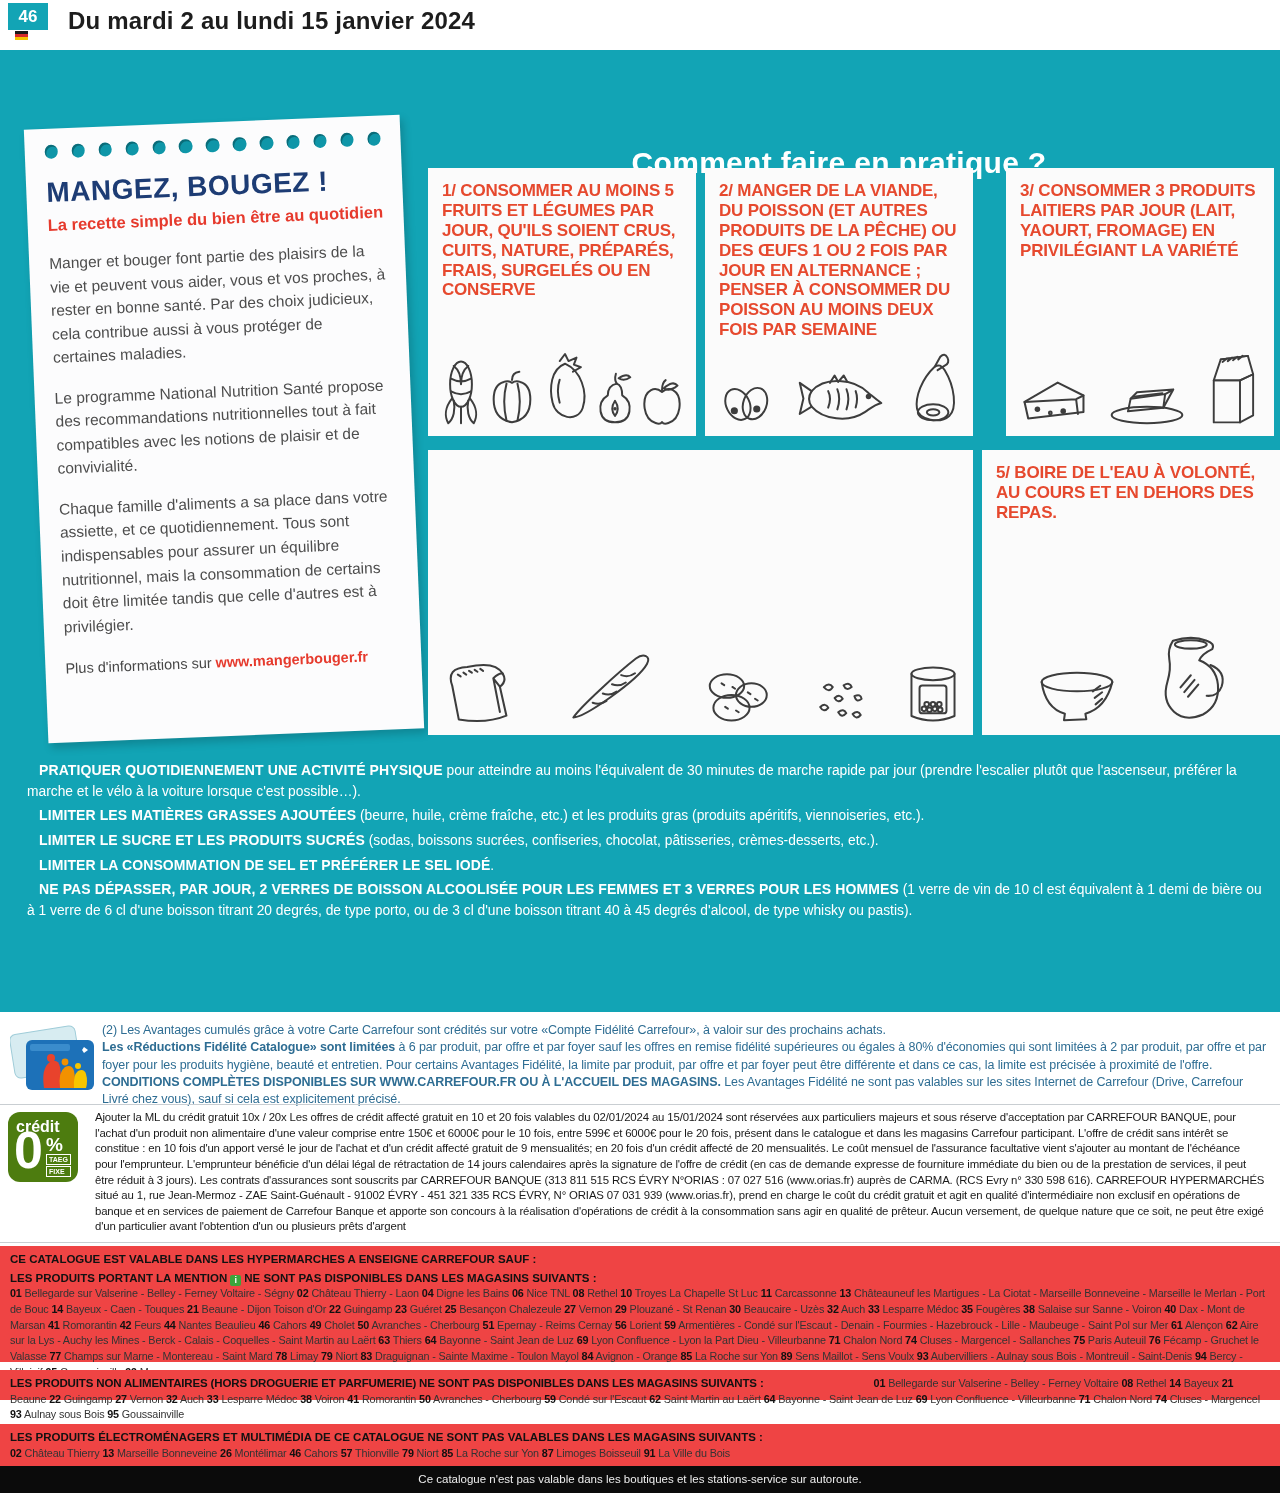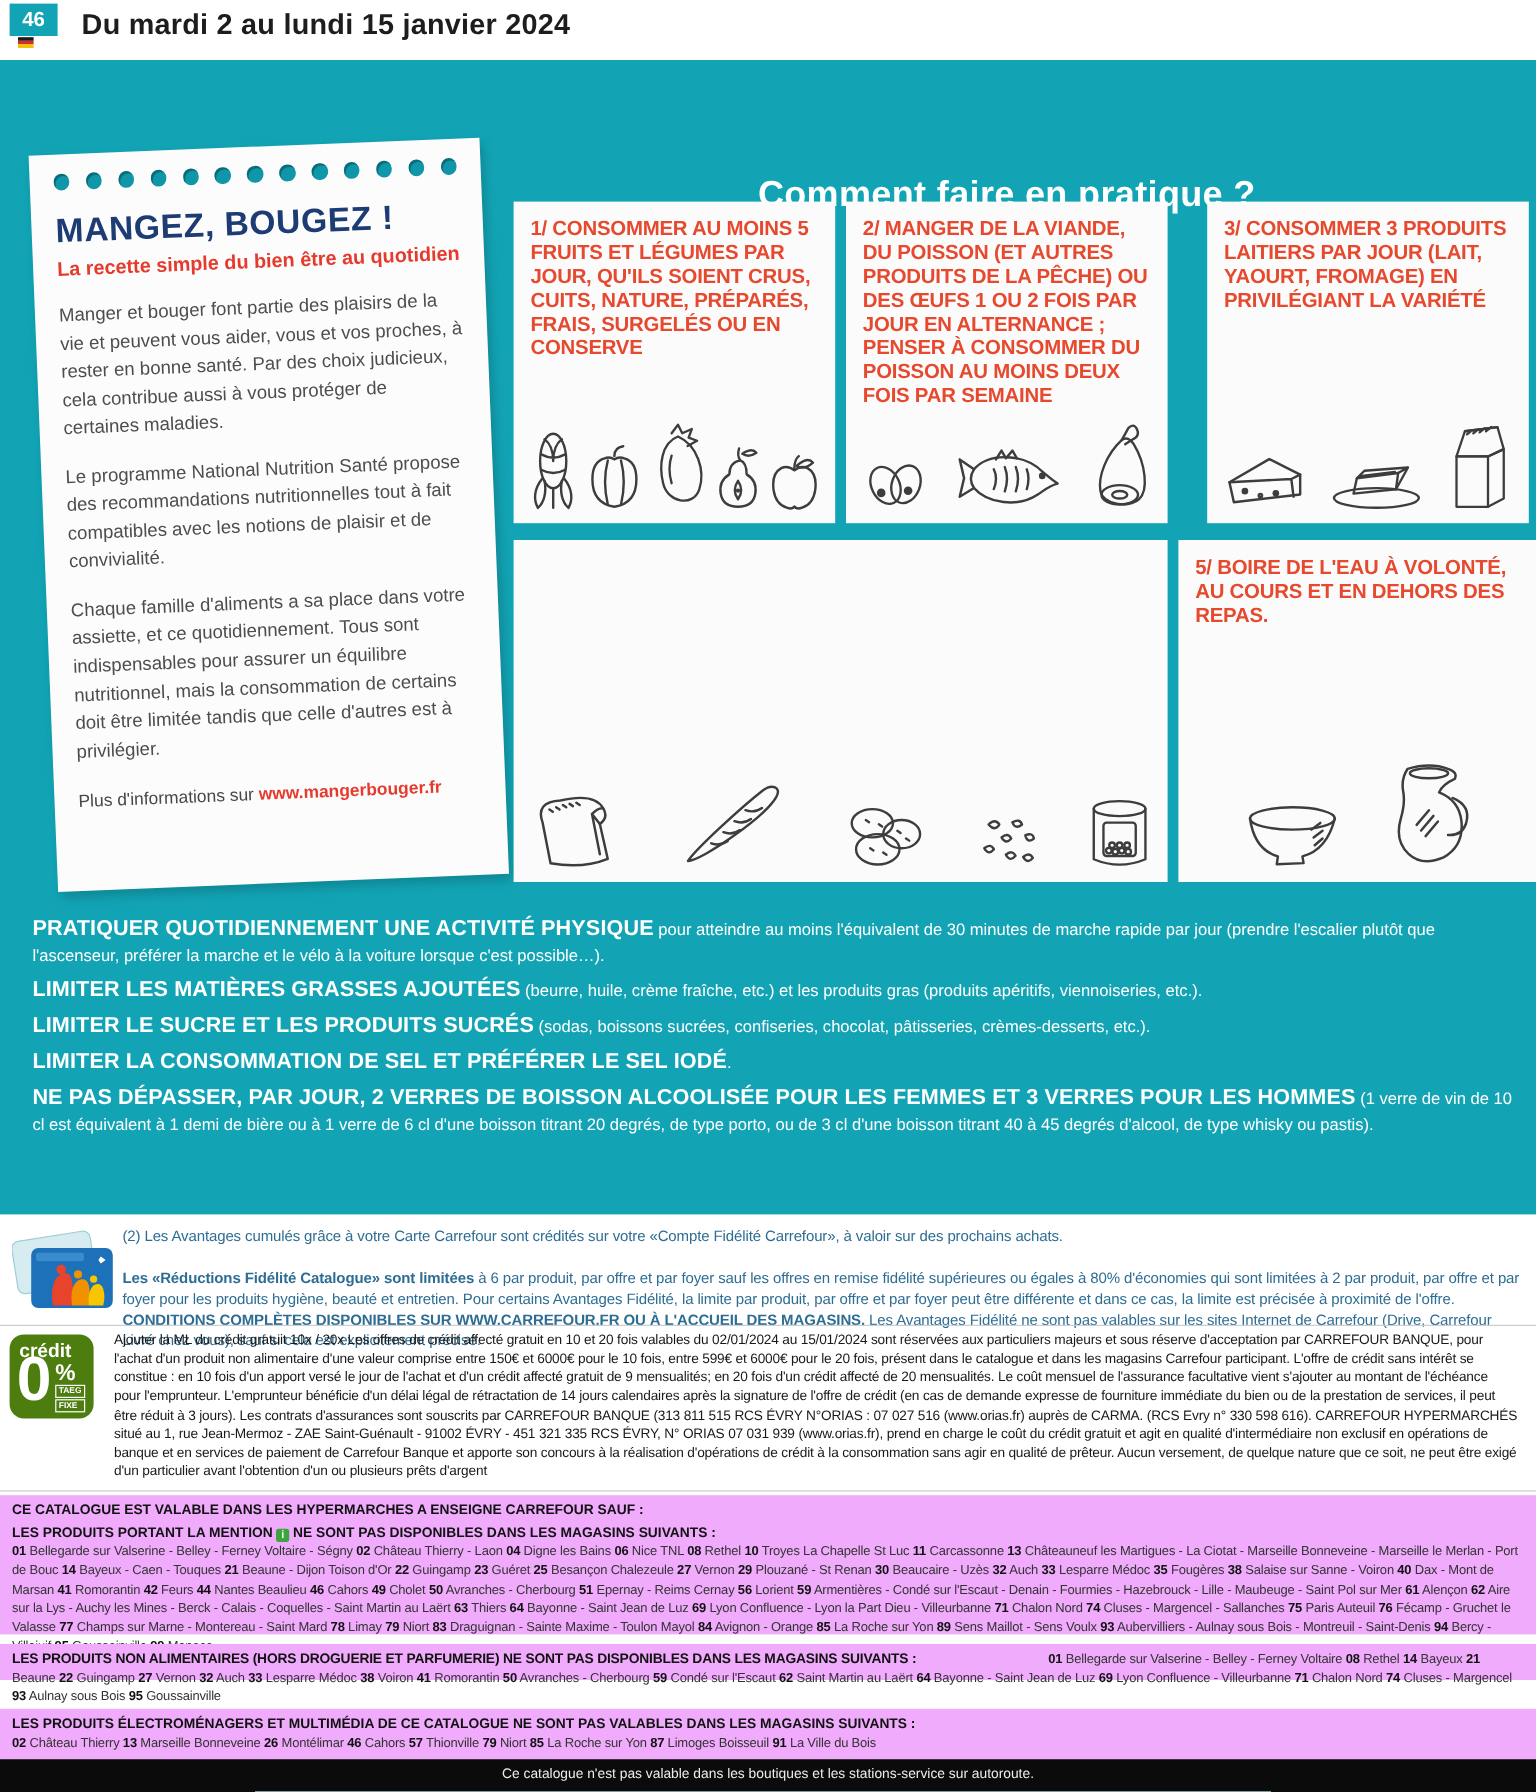--- a/index.html
+++ b/index.html
@@ -41,40 +41,40 @@
   #card2 { left:705px; top:168px; width:268px; height:268px; }
   #card3 { left:982px; top:168px; width:268px; height:268px;margin-left:24px; }
   #card4 { left:428px; top:450px; width:545px; height:285px; }
   #card5 { left:982px; top:450px; width:304px; height:285px; }
   .art path, .art ellipse, .art circle, .art rect { stroke:#3d3d3d; stroke-width:2.2; fill:none; stroke-linecap:round; stroke-linejoin:round; }
   .art .fill { fill:#3d3d3d; stroke:none; }
 
   
   .guidelines { position:absolute; left:27px; top:760px; width:1236px; color:#fff; }
   .guidelines p { font-size:13.8px; line-height:1.5; margin-bottom:3px; }
-  .guidelines p b { font-size:18px; letter-spacing:.1px; }
+  .guidelines p b { font-size:14px; letter-spacing:.1px;margin-left:12px; }
 
   
   .fidelity-card-art { position:absolute; left:10px; top:1020px; }
   .fidelity-text { position:absolute; left:102px; top:1022px; width:1164px; color:#2e6d93; font-size:12.5px; line-height:1.38; letter-spacing:-.1px; }
-  .fidelity-text .l1 { margin-bottom:18px; }
+  .fidelity-text .l1 { margin-bottom:0; }
   .rule { position:absolute; left:0; width:1280px; border-top:1.5px solid #c9ced2; }
   #rule1 { top:1104px; } #rule2 { top:1242px; }
 
   
   .credit-logo { position:absolute; left:8px; top:1112px; width:70px; height:70px; background:#4d7c0f; border-radius:12px; color:#fff; }
   .credit-word { position:absolute; left:8px; top:6px; font-size:16px; font-weight:800; }
   .credit-zero { position:absolute; left:6px; top:12px; font-size:52px; font-weight:800; line-height:1; }
   .credit-pct { position:absolute; left:38px; top:22px; font-size:19px; font-weight:800; }
   .credit-taeg { position:absolute; left:38px; top:42px; font-size:7px; font-weight:700; line-height:1.3; }
   .credit-taeg span { display:block; border:1px solid #fff; padding:0 2px; margin-bottom:1px; }
   .credit-text { position:absolute; left:95px; top:1110px; width:1170px; font-size:11.4px; line-height:1.37; color:#191919; letter-spacing:-.15px; }
 
   
-  .panel { position:absolute; left:0; width:1280px; background:#f0abfc; padding:5px 10px; }
+  .panel { position:absolute; left:0; width:1280px; background:#ef4444; padding:5px 10px; }
   #panelA { top:1246px; height:116px; }
   #panelB { top:1370px; height:30px; }
   #panelC { top:1424px; height:42px; }
   .panel h4 { font-size:11.5px; font-weight:700; color:#111; line-height:1.45; display:inline; }
   .panel .hdr { display:block; }
   .storelist { font-size:10.8px; color:#333; line-height:1.45; letter-spacing:-.15px; }
   .storelist b { color:#111; }
   .inline-list { display:inline; }
   .hdr-gap { display:inline-block; width:110px; }
   .mention-icon { display:inline-block; width:11px; height:11px; background:#3ba53b; border-radius:2px; color:#fff; font-size:9px; font-weight:700; text-align:center; line-height:11px; vertical-align:-1px; margin:0 3px; }

